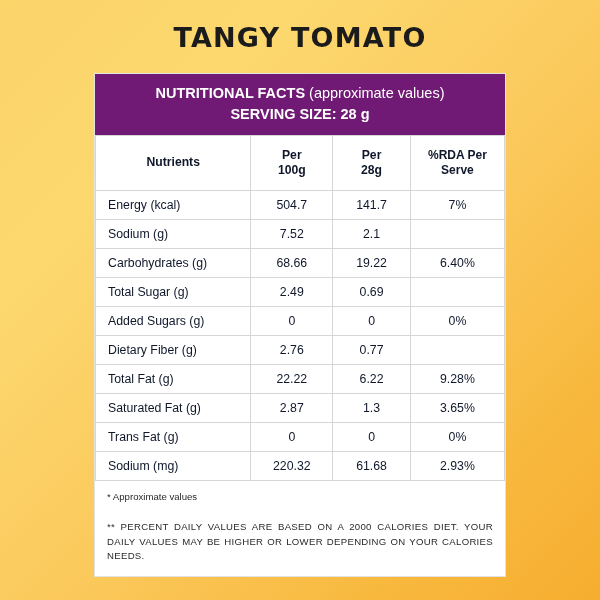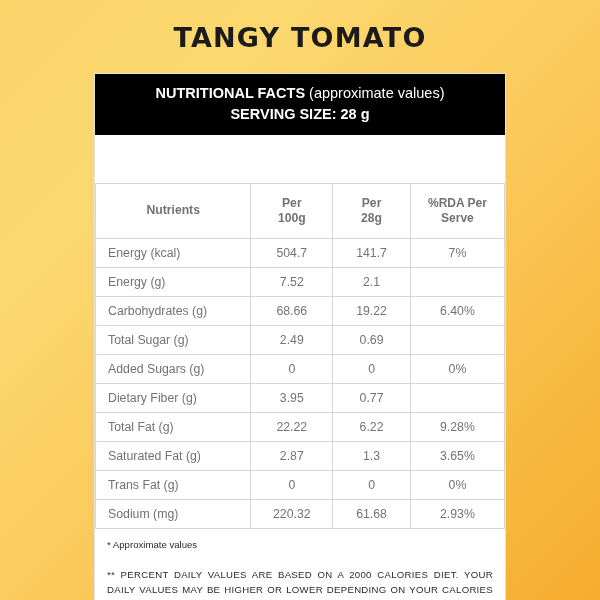--- a/index.html
+++ b/index.html
@@ -36,40 +36,39 @@
     display: block;
   }
   .card {
     margin-top: 18px;
     width: 412px;
     background: #ffffff;
     border: 1px solid #e2e2e2;
     box-sizing: border-box;
   }
   .card-header {
-    background: #000000;
+    background: #701a75;
     color: #ffffff;
     text-align: center;
     padding: 9px 10px 10px 10px;
     font-size: 14.5px;
     line-height: 1.45;
     font-weight: bold;
   }
   .card-header .hdr-line1 .bold-part {
     font-weight: bold;
   }
   .card-header .hdr-line1 .light-part {
     font-weight: normal;
   }
   table.nutri {
     width: 100%;
     border-collapse: collapse;
     font-size: 12.2px;
-    color: #737373;
-    margin-top: 48px;
+    color: #0f172a;
   }
   table.nutri th, table.nutri td {
     border: 1px solid #d6d6d6;
     padding: 0;
   }
   table.nutri thead th {
     font-weight: bold;
     font-size: 12.2px;
     text-align: center;
     padding: 7px 4px;
@@ -151,21 +150,21 @@
         </tr>
       </thead>
       <tbody id="nutri-body">
           <tr>
             <td class="name">Energy (kcal)</td>
             <td class="val">504.7</td>
             <td class="val">141.7</td>
             <td class="val">7%</td>
           </tr>
           <tr>
-            <td class="name">Energy (g)</td>
+            <td class="name">Sodium (g)</td>
             <td class="val">7.52</td>
             <td class="val">2.1</td>
             <td class="val"></td>
           </tr>
           <tr>
             <td class="name">Carbohydrates (g)</td>
             <td class="val">68.66</td>
             <td class="val">19.22</td>
             <td class="val">6.40%</td>
           </tr>
@@ -176,21 +175,21 @@
             <td class="val"></td>
           </tr>
           <tr>
             <td class="name">Added Sugars (g)</td>
             <td class="val">0</td>
             <td class="val">0</td>
             <td class="val">0%</td>
           </tr>
           <tr>
             <td class="name">Dietary Fiber (g)</td>
-            <td class="val">3.95</td>
+            <td class="val">2.76</td>
             <td class="val">0.77</td>
             <td class="val"></td>
           </tr>
           <tr>
             <td class="name">Total Fat (g)</td>
             <td class="val">22.22</td>
             <td class="val">6.22</td>
             <td class="val">9.28%</td>
           </tr>
           <tr>

